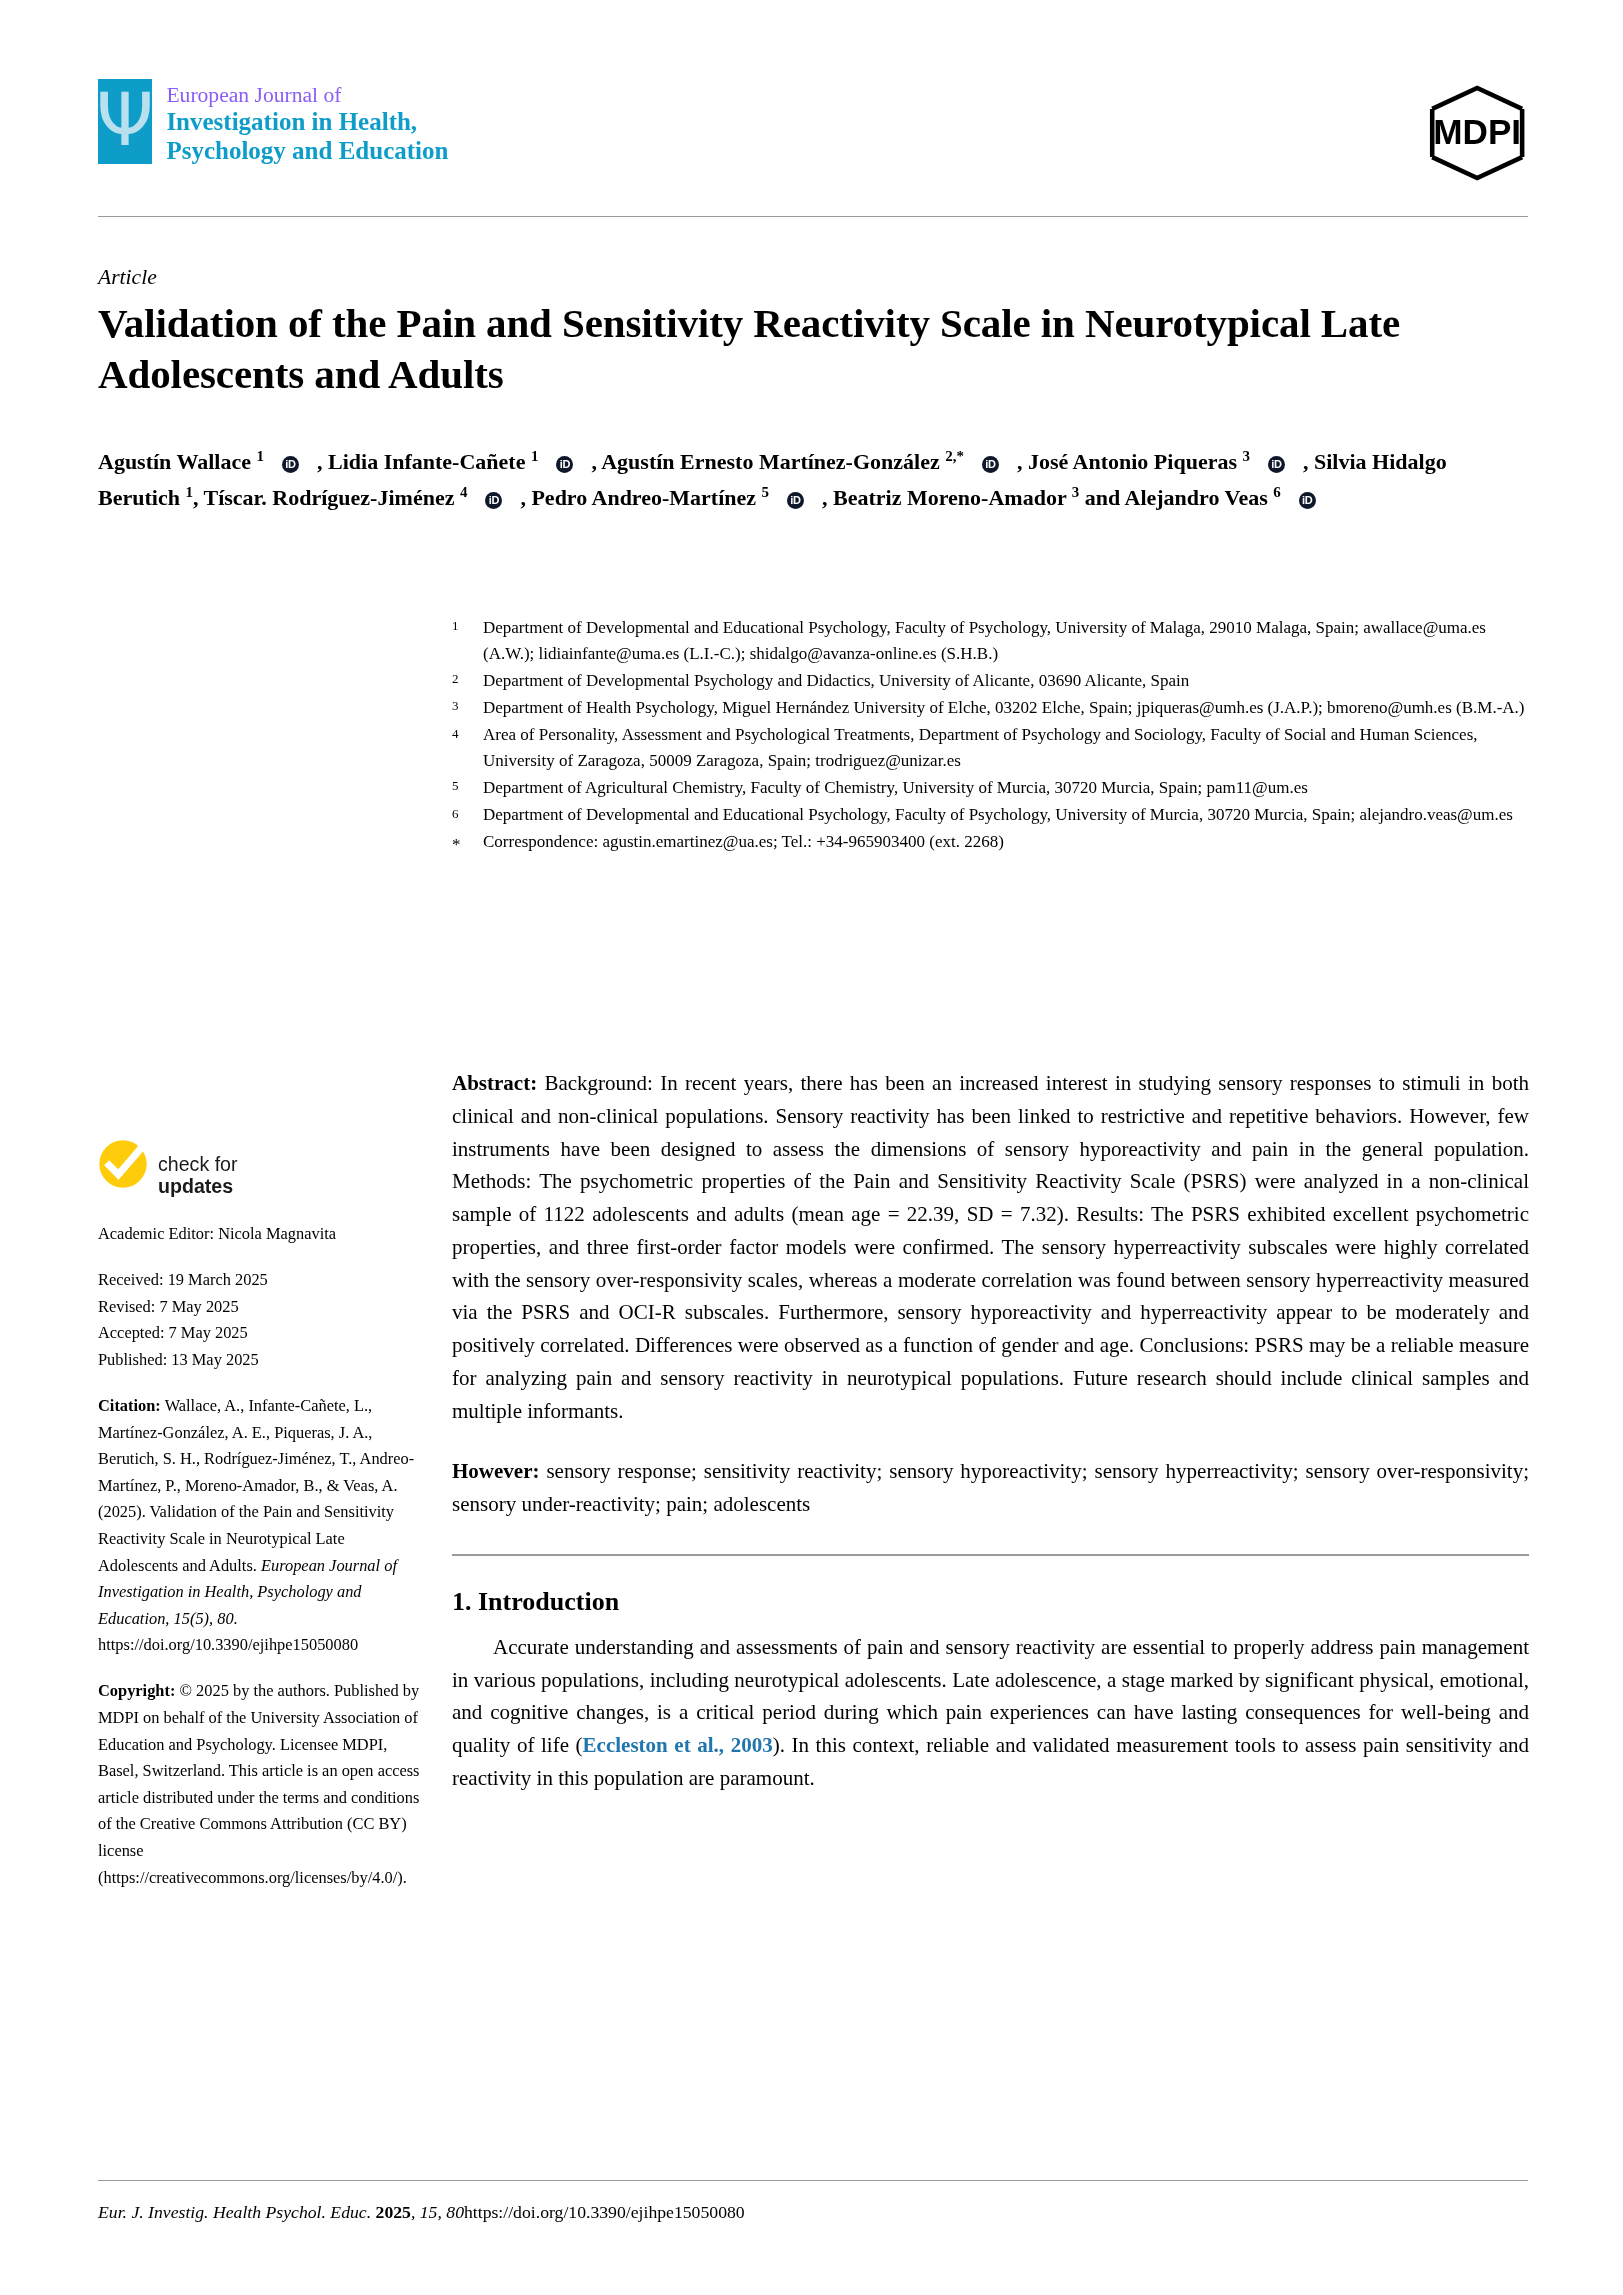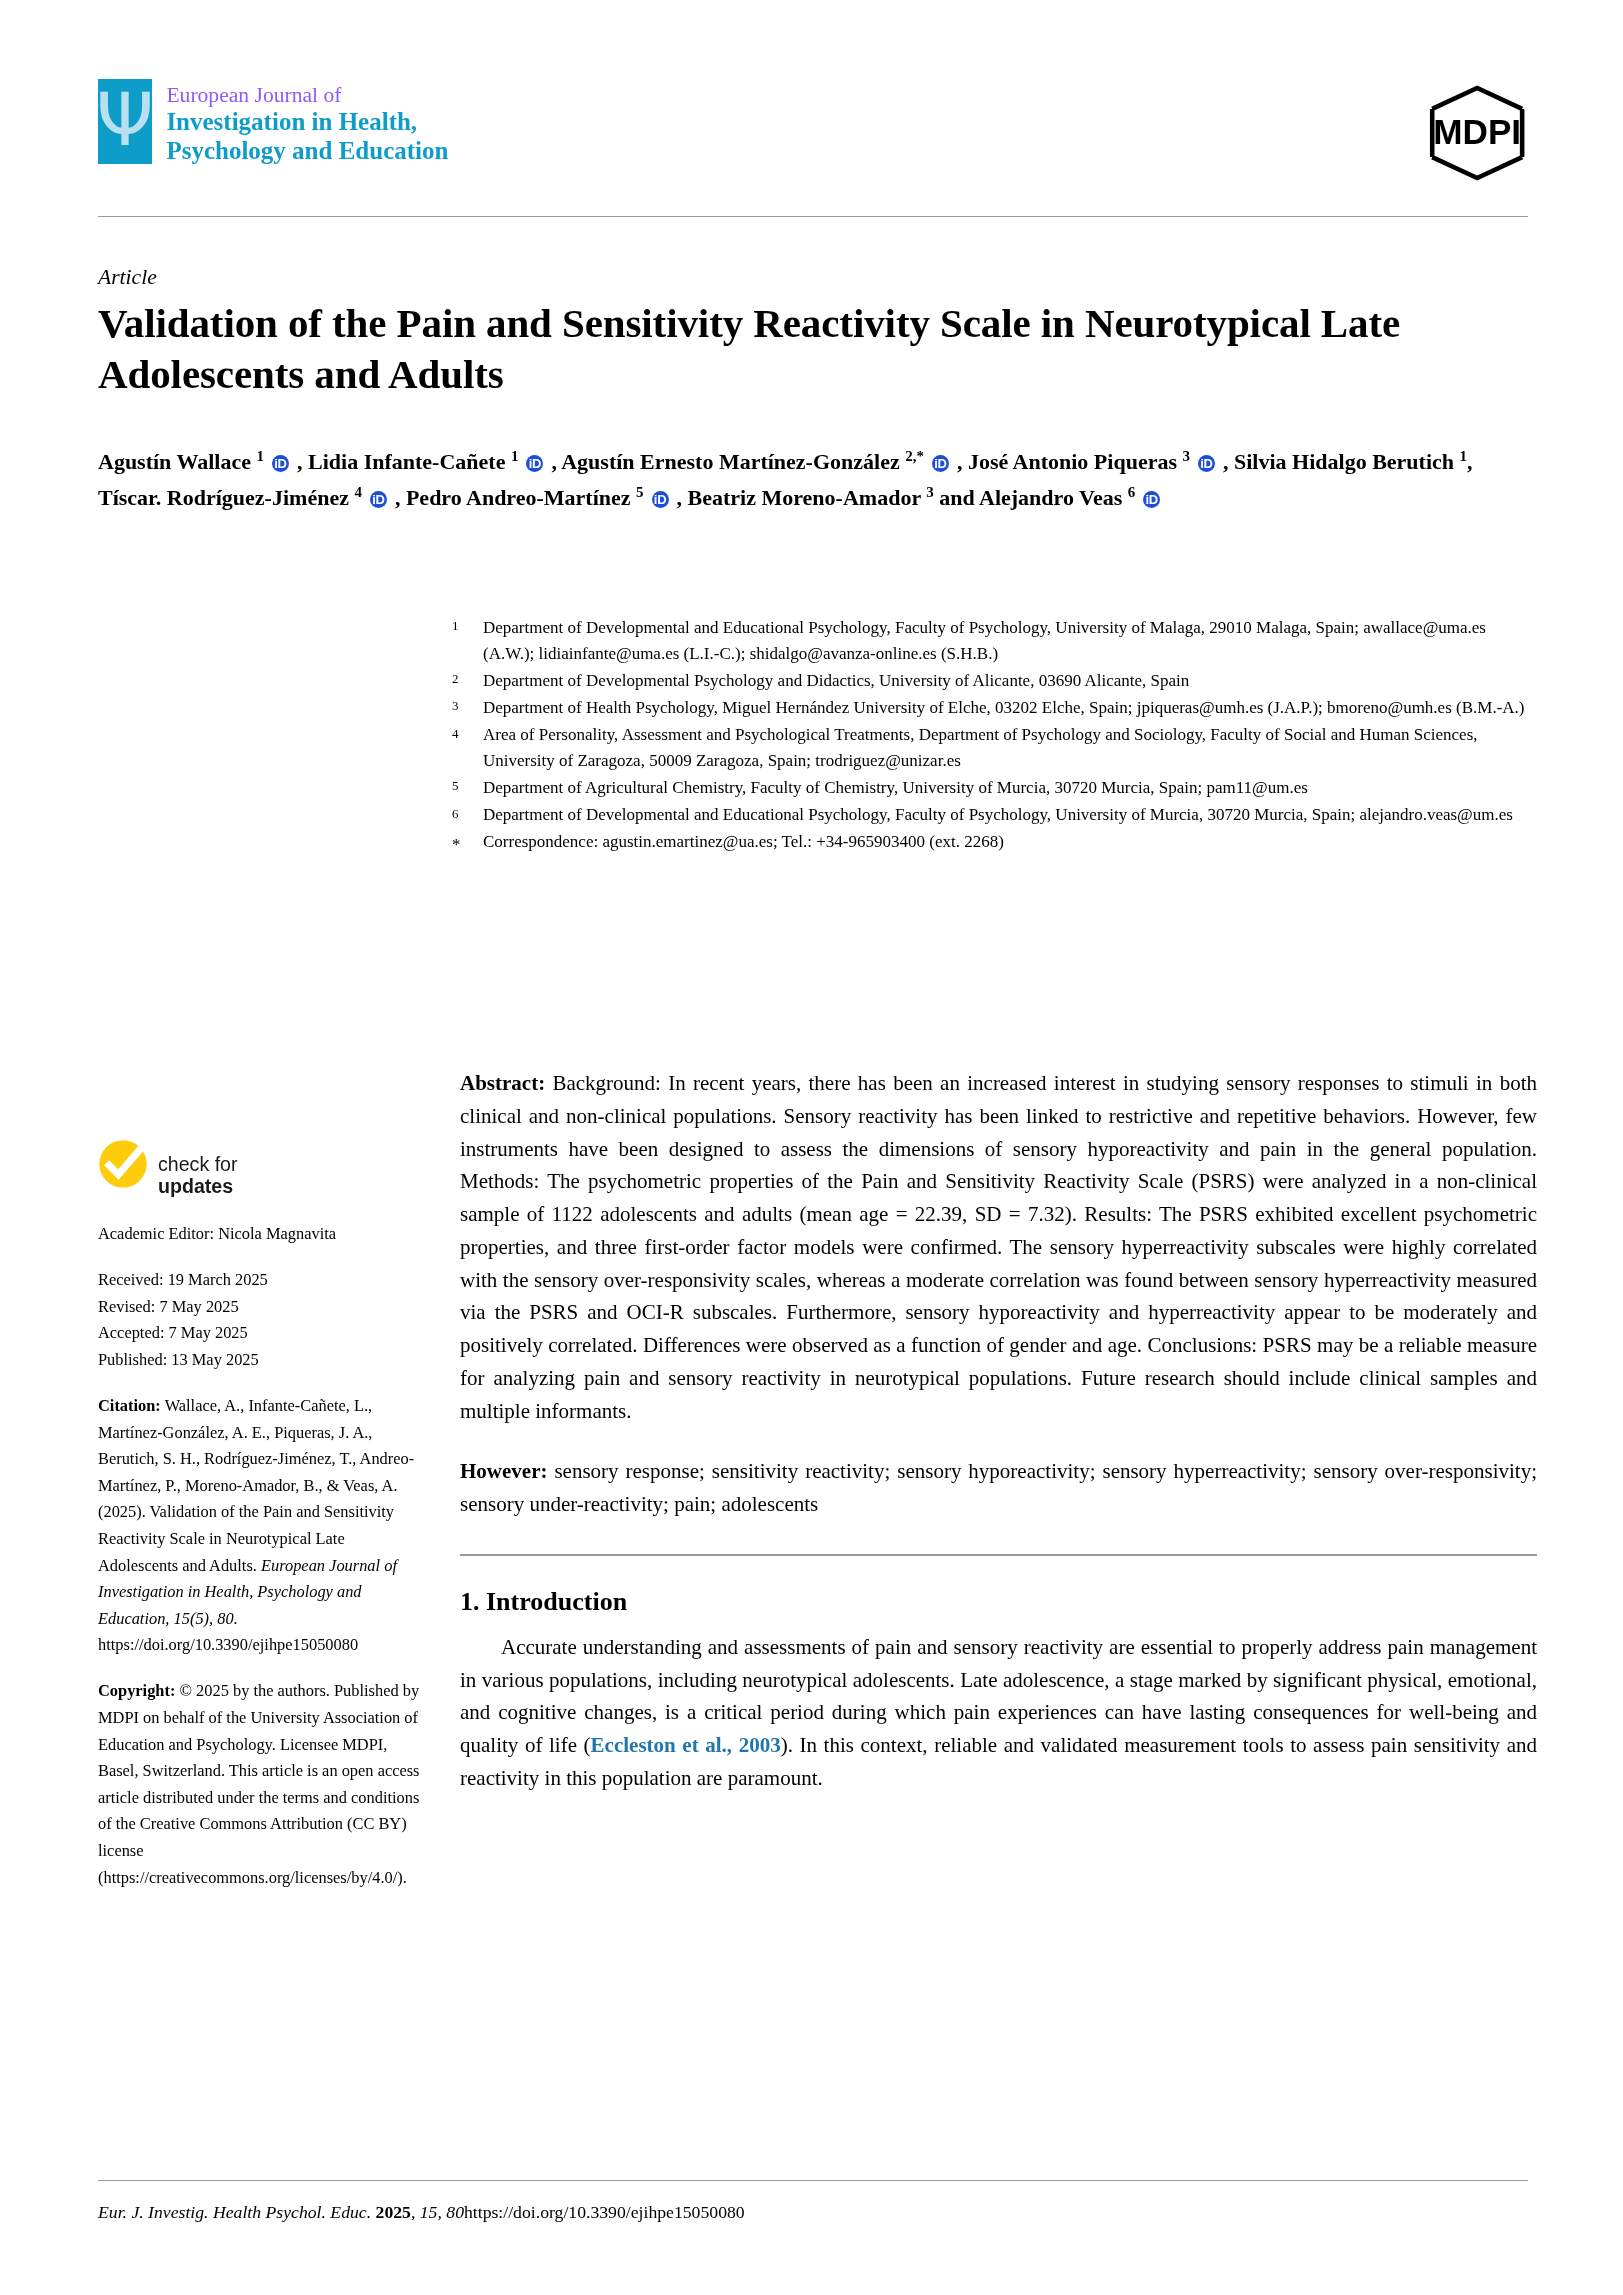--- a/index.html
+++ b/index.html
@@ -36,23 +36,23 @@
     font-size:41px; font-weight:bold; line-height:1.25; color:#000;
     letter-spacing:-0.1px;
   }
   .authors {
     position:absolute; left:98px; top:444px; width:1433px;
     font-size:22px; font-weight:bold; line-height:1.62; color:#000;
   }
   .sup { font-size:15px; vertical-align:super; font-weight:bold; }
   .orcid {
     display:inline-block; width:17px; height:17px; border-radius:50%;
-    background:#1d4ed8; color:#fff; font-family:"Liberation Sans", sans-serif;
-    font-size:13px; font-weight:bold; line-height:17px; text-align:center;
-    vertical-align:1.3px; margin:0 8px; letter-spacing:-0.3px;
+    background:#0f172a; color:#fff; font-family:"Liberation Sans", sans-serif;
+    font-size:11px; font-weight:bold; line-height:17px; text-align:center;
+    vertical-align:1.3px; margin:0 18px; letter-spacing:-0.3px;
   }
 
   
   .affils { position:absolute; left:452px; top:615px; width:1077px; font-size:17px; line-height:1.52; }
   .affil-row { display:flex; margin-bottom:1.3px; }
   .affil-num { width:31px; flex:none; font-size:13px; padding-top:1.3px; }
   .affil-num.star { font-size:17px; padding-top:2.6px; }
   .affil-body { flex:1; }
 
   
@@ -61,21 +61,21 @@
   .chk-circle { position:absolute; left:0; top:0; width:50px; height:50px; }
   .chk-txt { position:absolute; left:60px; top:15px; font-family:"Liberation Sans", sans-serif; line-height:1.12; }
   .chk-l1 { font-size:19.6px; color:#1a1a1a; }
   .chk-l2 { font-size:19.6px; font-weight:bold; color:#1a1a1a; }
   .side-block { margin-bottom:19.6px; }
   .side-line { display:block; }
   .bold { font-weight:bold; }
   .ital { font-style:italic; }
 
   
-  .main { position:absolute; left:452px; top:1067px; width:1077px;margin-left:8px; }
+  .main { position:absolute; left:452px; top:1067px; width:1077px; }
   .abstract { font-size:21px; line-height:1.56; text-align:justify; }
   .keywords { font-size:21px; line-height:1.56; text-align:justify; margin-top:27.5px; }
   .rule-mid { width:1077px; height:1.3px; background:#9a9a9a; margin:34px 0 0 0; }
   .sec-h { font-size:26px; font-weight:bold; margin-top:31px; }
   .body-p { font-size:21px; line-height:1.56; text-align:justify; margin-top:14.4px; text-indent:41px; }
   .cite-link { color:#2176ae;font-weight:bold; }
 
   
   .rule-bot { position:absolute; left:98px; top:2180px; width:1430px; height:1.3px; background:#9a9a9a; }
   .footer { position:absolute; left:98px; top:2194px; width:1430px; display:flex; justify-content:flex-start; font-size:17.7px;margin-top:8px; }

